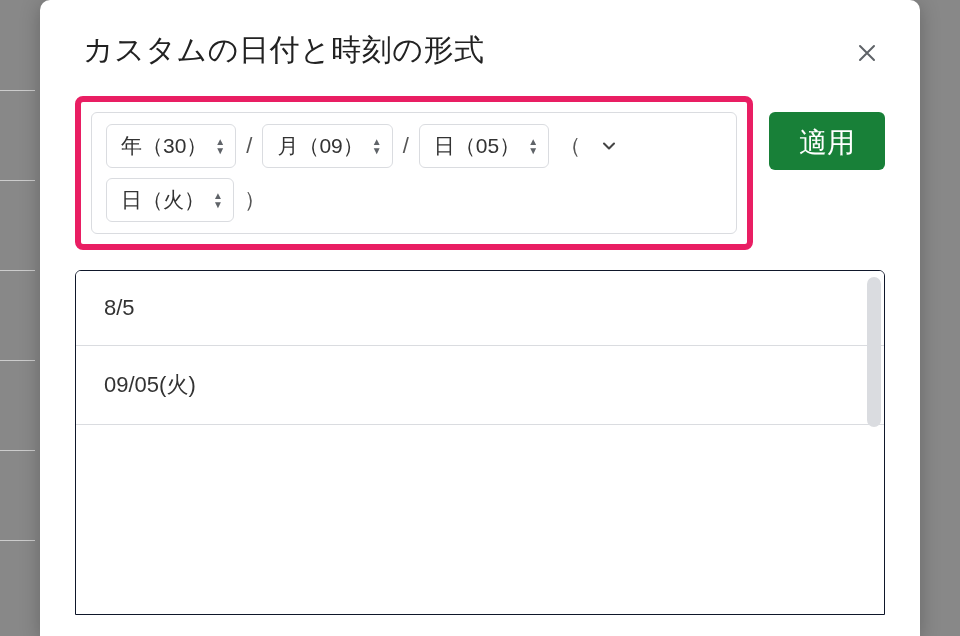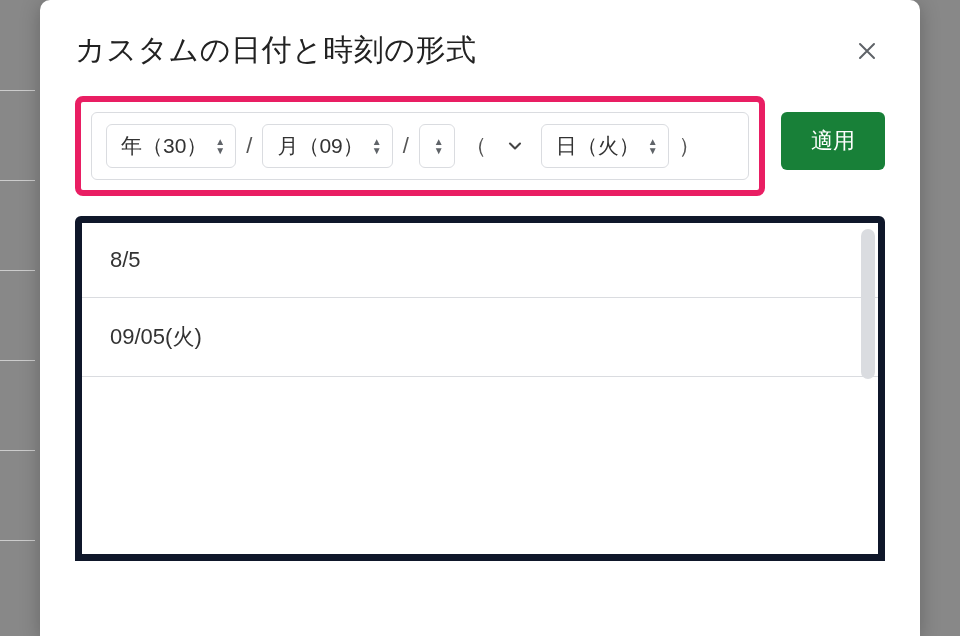--- a/index.html
+++ b/index.html
@@ -38,23 +38,24 @@
       left: 40px;
       right: 40px;
       bottom: 0;
       background: #fff;
       border-radius: 10px 10px 0 0;
       padding: 30px 35px 0 35px;
       box-shadow: 0 4px 20px rgba(0,0,0,0.25);
     }
     .dialog-header {
       display: flex;
-      align-items: center;
+      align-items: flex-end;
       justify-content: space-between;
       margin-bottom: 25px;
+      margin-left: 8px;
     }
     .dialog-title {
       font-size: 30px;
       font-weight: 400;
       color: #222;
       letter-spacing: 0.5px;
     }
     .close-btn {
       width: 36px;
       height: 36px;
@@ -142,30 +143,30 @@
     }
     .add-token svg {
       width: 20px;
       height: 20px;
     }
     .apply-btn {
       background: #188038;
       color: #fff;
       border: none;
       border-radius: 6px;
-      font-size: 22px;
+      font-size: 28px;
       padding: 12px 30px;
       height: 58px;
       cursor: pointer;
       align-self: flex-start;
       margin-top: 16px;
       font-weight: 500;
     }
     .list-container {
-      border: 7px solid #0f172a;
+      border: 1px solid #0f172a;
       border-radius: 6px 6px 0 0;
       overflow: hidden;
       position: relative;
       height: 345px;
     }
     .list-scroll {
       height: 100%;
       overflow-y: auto;
     }
     .list-item {
@@ -238,20 +239,21 @@
           <span class="chip-label">月（09）</span>
           <span class="stepper-icon">
             <span class="caret">▲</span>
               <span class="caret">▼</span>
           </span>
         </div>
 
         <span class="separator-text">/</span>
 
         <div class="chip">
+          <span class="chip-label">日（05）</span>
           <span class="stepper-icon">
             <span class="caret">▲</span>
               <span class="caret">▼</span>
           </span>
         </div>
 
         <span class="separator-text">（</span>
 
         <span class="add-token">
           <svg viewBox="0 0 24 24" fill="none">

